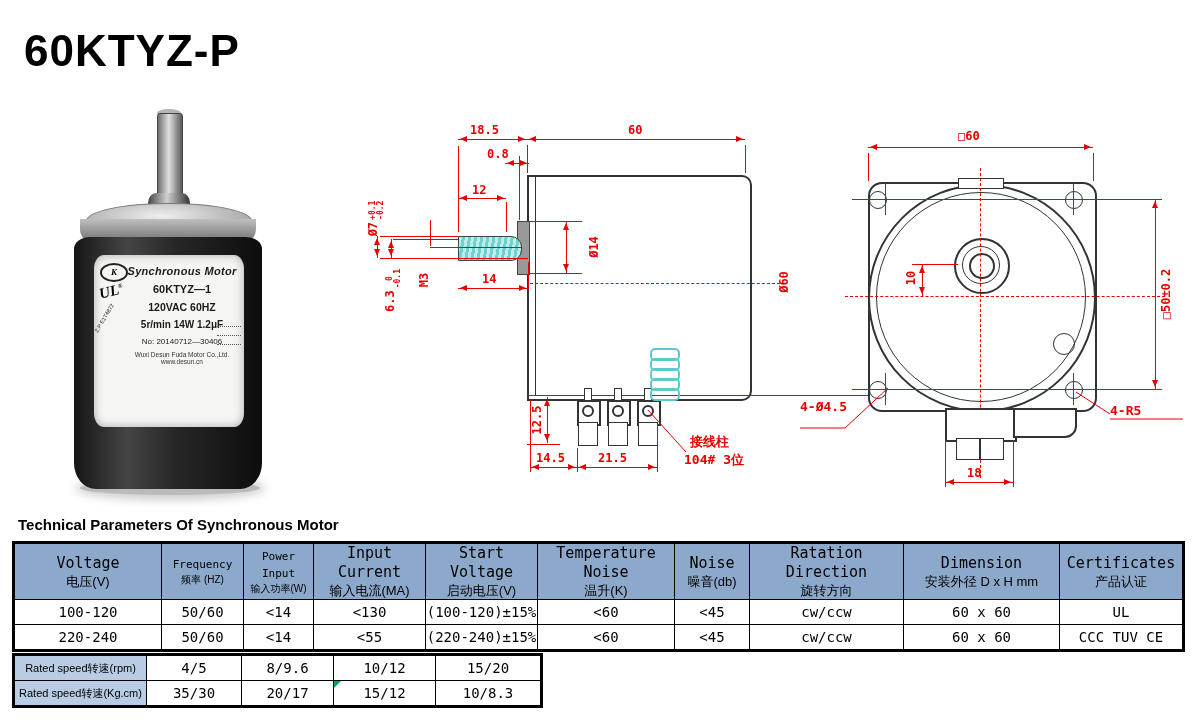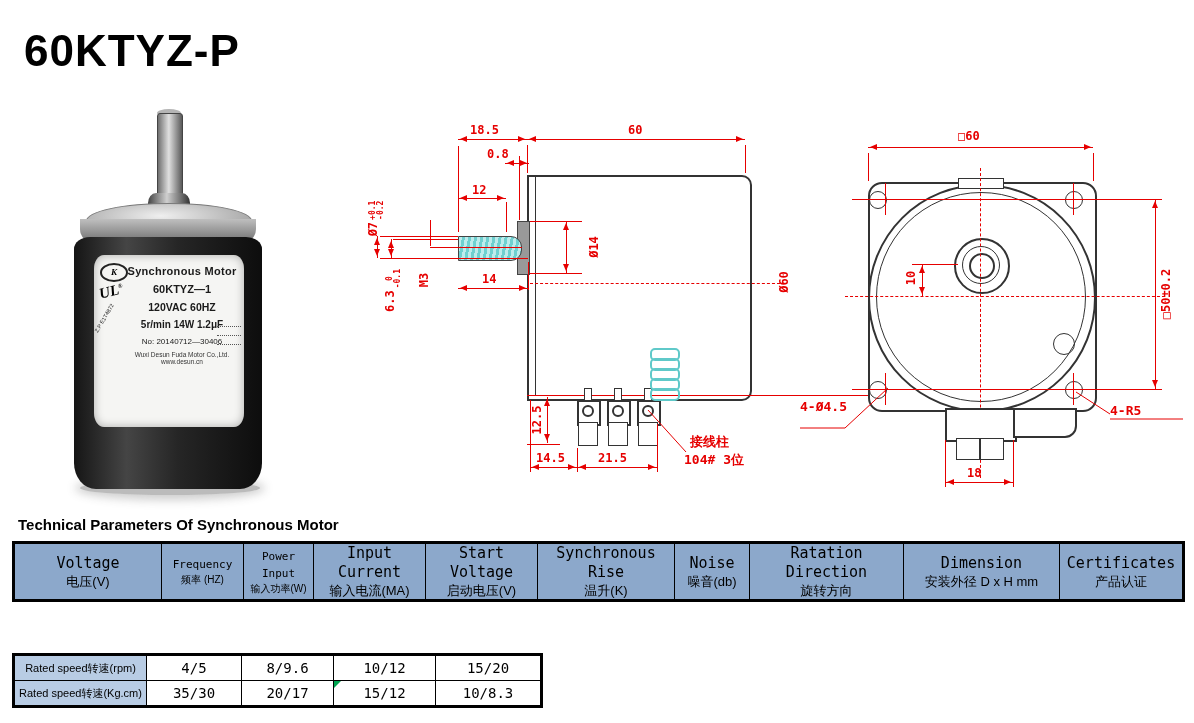--- a/index.html
+++ b/index.html
@@ -42,21 +42,21 @@
                 border-radius:16px 16px 22px 22px/12px 12px 26px 26px;
                 background:linear-gradient(90deg,#151515,#454545 28%,#262626 55%,#0d0d0d);}
   #photo .mlabel{position:absolute;left:34px;top:150px;width:150px;height:172px;background:#f5f5f3;
                 border-radius:10px/14px;box-shadow:inset 0 0 10px rgba(0,0,0,.3);font-family:"Liberation Sans",sans-serif;}
   .lbl-k{position:absolute;left:6px;top:8px;width:24px;height:15px;border:2px solid #222;border-radius:50%;
          font:italic bold 9px "Liberation Serif",serif;text-align:center;line-height:14px;}
   .lbl-ul{position:absolute;left:5px;top:28px;transform:rotate(-14deg);font:italic bold 15px "Liberation Serif",serif;}
   .lbl-ul sup{font-size:6px;}
   .lbl-code{position:absolute;left:-6px;top:60px;transform:rotate(-60deg);font-size:5.5px;color:#222;white-space:nowrap;}
   .lbl-text{position:absolute;left:30px;top:10px;width:116px;text-align:center;color:#1a1a1a;}
-  .lbl-text .l1{font-size:11px;font-weight:bold;letter-spacing:.3px;}
+  .lbl-text .l1{font-size:11px;font-weight:bold;letter-spacing:.3px;font-style:italic;}
   .lbl-text .l2{font-size:11px;font-weight:bold;margin-top:6px;}
   .lbl-text .l3{font-size:10.5px;font-weight:bold;margin-top:6px;}
   .lbl-text .l4{font-size:10px;font-weight:bold;margin-top:6px;}
   .lbl-text .l5{font-size:8px;margin-top:7px;}
   .lbl-text .l6{font-size:6.5px;margin-top:5px;color:#333;}
   .wiring{position:absolute;right:3px;top:66px;width:24px;}
   .wiring div{height:5px;border-bottom:1.5px dotted #555;margin-bottom:3px;}
   
   .sv-body{position:absolute;left:527px;top:175px;width:221px;height:222px;border:2px solid var(--ink);
            border-radius:0 10px 10px 0;background:#fff;}
@@ -289,39 +289,63 @@
           </th>
       <th>
             <span class="en">Input Current</span>
             <span class="cn">输入电流(MA)</span>
           </th>
       <th>
             <span class="en">Start Voltage</span>
             <span class="cn">启动电压(V)</span>
           </th>
       <th>
-            <span class="en">Synchronous Rise</span>
+            <span class="en">Temperature Noise</span>
             <span class="cn">温升(K)</span>
           </th>
       <th>
             <span class="en">Noise</span>
             <span class="cn">噪音(db)</span>
           </th>
       <th>
             <span class="en">Ratation Direction</span>
             <span class="cn">旋转方向</span>
           </th>
       <th>
             <span class="en">Dimension</span>
             <span class="cn">安装外径 D x H mm</span>
           </th>
       <th>
             <span class="en">Certificates</span>
             <span class="cn">产品认证</span>
           </th>
+    </tr>
+    <tr>
+      <td>100-120</td>
+      <td>50/60</td>
+      <td>&lt;14</td>
+      <td>&lt;130</td>
+      <td>(100-120)±15%</td>
+      <td>&lt;60</td>
+      <td>&lt;45</td>
+      <td>cw/ccw</td>
+      <td>60 x 60</td>
+      <td>UL</td>
+    </tr>
+    <tr>
+      <td>220-240</td>
+      <td>50/60</td>
+      <td>&lt;14</td>
+      <td>&lt;55</td>
+      <td>(220-240)±15%</td>
+      <td>&lt;60</td>
+      <td>&lt;45</td>
+      <td>cw/ccw</td>
+      <td>60 x 60</td>
+      <td>CCC TUV CE</td>
     </tr>
   </tbody>
     </table>
 
   <div class="sechead" style="left:18px;top:662px">Torque and Speed Of Synchronous Motor</div>
 
   <table class="t2">
     <colgroup>
         <col style="width:133px">
         <col style="width:95px">

